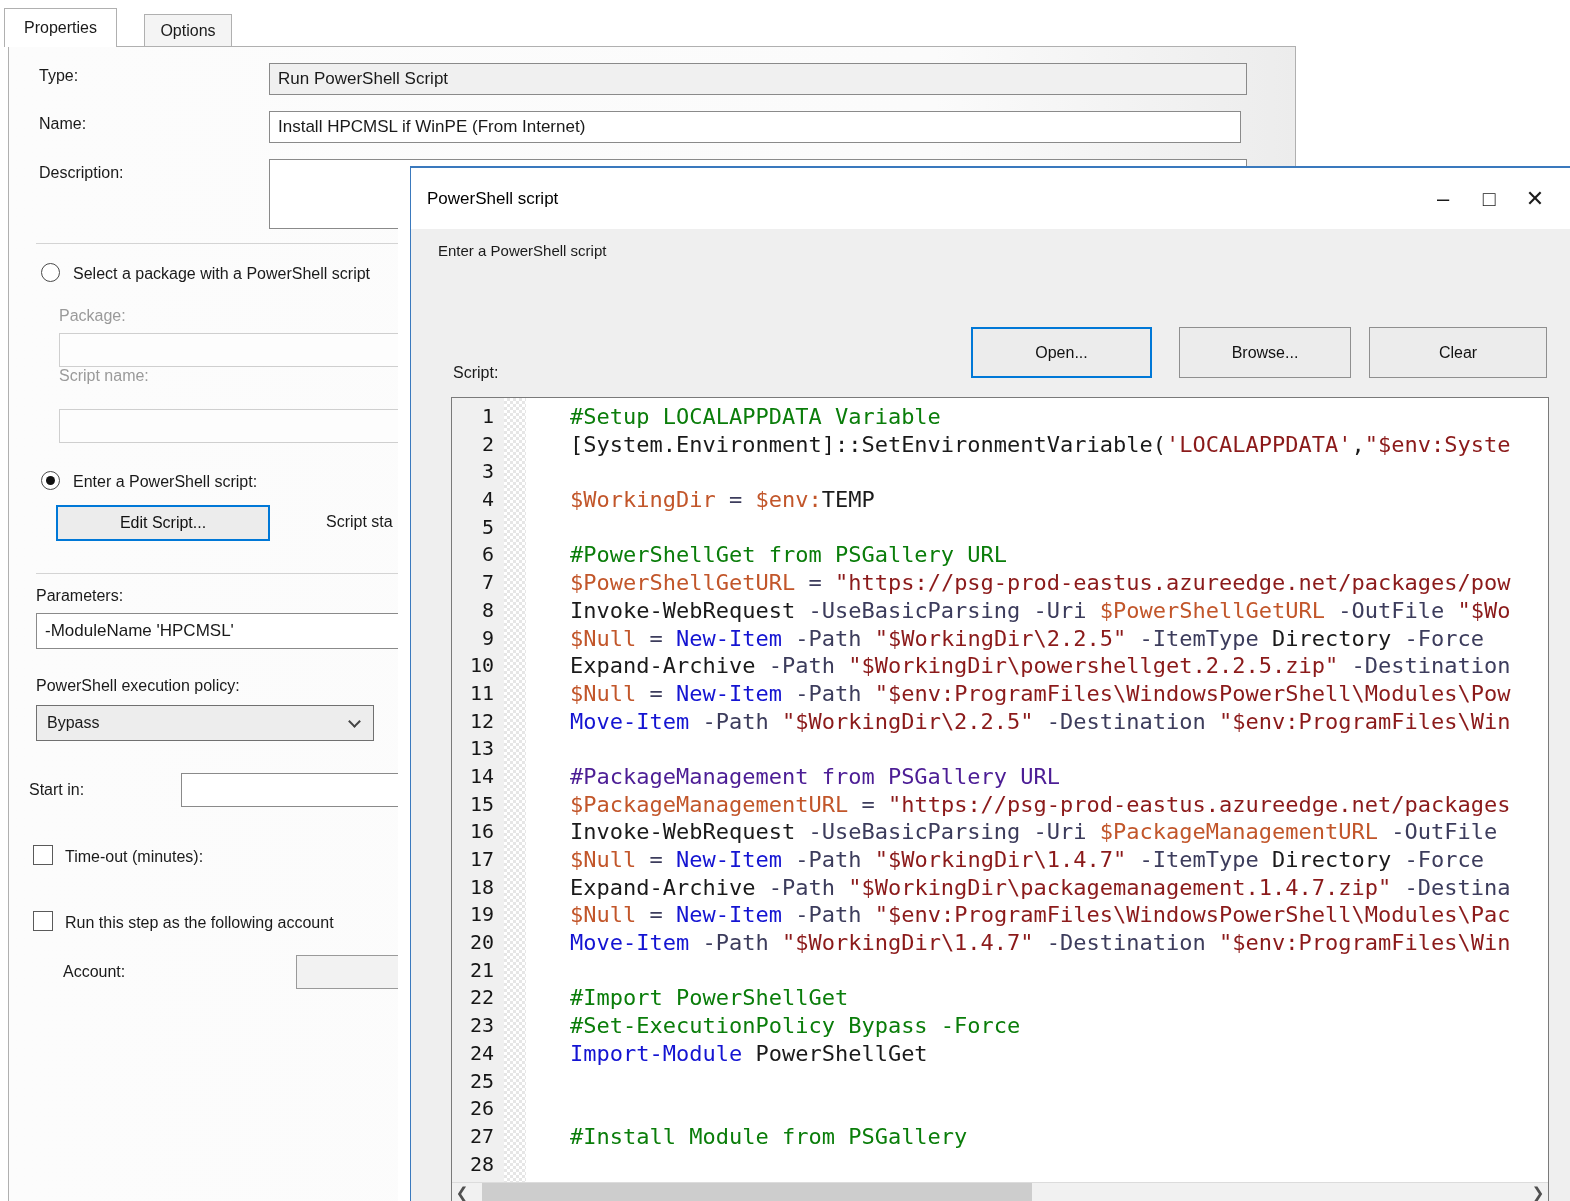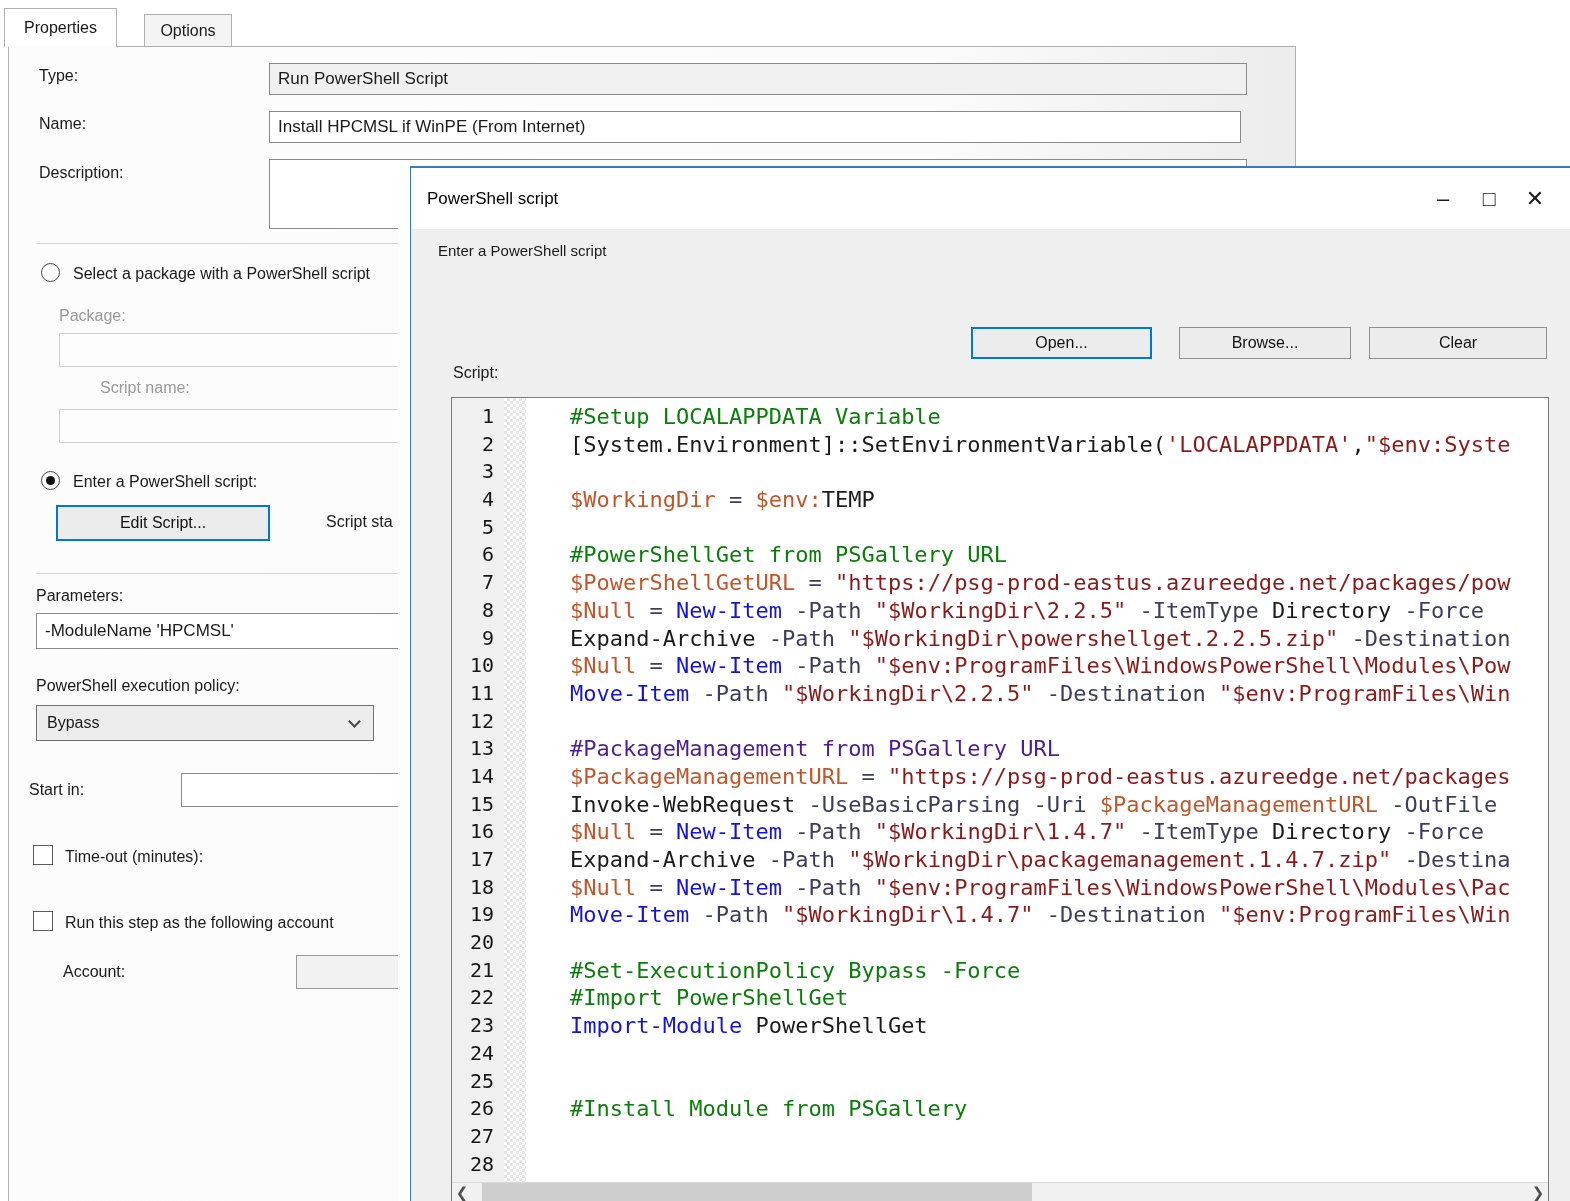--- a/index.html
+++ b/index.html
@@ -49,21 +49,21 @@
   #ps-dialog::before { content:""; position:absolute; left:-13px; top:-2px; width:12px; height:1037px;
                        background:#ffffff; }
   #ps-titlebar { position:absolute; left:0; top:0; width:100%; height:61px; background:#ffffff; }
   #ps-title { position:absolute; left:16px; top:0; height:61px; display:flex; align-items:center;
               font-size:17px; color:#000; }
   #win-controls { position:absolute; right:12px; top:0; height:61px; display:flex; align-items:center; }
   .winbtn { width:46px; height:46px; display:flex; align-items:center; justify-content:center;
             font-size:22px; font-weight:300; color:#1a1a1a; cursor:default; }
   .winbtn.max { font-size:21px; }
   #ps-prompt { position:absolute; left:27px; top:74px; font-size:15px; }
-  .psbtn { position:absolute; top:159px; height:32px; }
+  .psbtn { position:absolute; top:159px; height:51px; }
   #btn-open   { left:560px; width:181px; border:2px solid #0078d7; }
   #btn-browse { left:768px; width:172px; }
   #btn-clear  { left:958px; width:178px; }
   #script-label { position:absolute; left:42px; top:196px; font-size:16px; }
 
   
   #editor { position:absolute; left:40px; top:229px; width:1098px; height:806px;
             border:1px solid #7a7a7a; border-bottom:none; background:#ffffff; display:flex; flex-direction:column; }
   #ed-main { display:flex; flex:1; overflow:hidden; }
   #editor-gutter { width:52px; background:#f0f0f0; padding-top:5px; text-align:right;
@@ -107,21 +107,21 @@
       <textarea class="tb" style="left: 260px; top: 112px; width: 978px; height: 70px;"></textarea>
 
       <div class="divider" style="left:27px; top:196px; width:1234px;"></div>
 
       <div class="radio" style="left:32px; top:216px;"></div>
       <div class="lbl" style="left:64px; top:218px;">Select a package with a PowerShell script</div>
 
       <div class="lbl dim" style="left:50px; top:260px;">Package:</div>
       <input class="tb disabled" style="left: 50px; top: 286px; width: 1188px; height: 34px;" disabled="" value="">
 
-      <div class="lbl dim" style="left:50px; top:332px;margin-left:41px;">Script name:</div>
+      <div class="lbl dim" style="left:50px; top:320px;">Script name:</div>
       <input class="tb disabled" style="left: 50px; top: 362px; width: 1188px; height: 34px;" disabled="" value="">
 
       <div class="radio" style="left:32px; top:424px;">
         <span class="dot"></span>
       </div>
       <div class="lbl" style="left:64px; top:426px;">Enter a PowerShell script:</div>
 
       <div class="btn focused" style="left:47px; top:458px; width:214px; height:36px;">Edit Script...</div>
       <div class="lbl" style="left:317px; top:466px;">Script sta</div>
 
@@ -203,35 +203,36 @@
           </div>
         <div id="editor-hatch"></div>
         <div id="editor-code">
             <div class="cl"><span style="color: rgb(10, 125, 10);">#Setup LOCALAPPDATA Variable</span></div>
             <div class="cl"><span style="color: rgb(26, 26, 26);">[System.Environment]::SetEnvironmentVariable(</span><span style="color: rgb(139, 26, 26);">'LOCALAPPDATA'</span><span style="color: rgb(26, 26, 26);">,</span><span style="color: rgb(139, 26, 26);">"$env:Syste</span></div>
             <div class="cl"></div>
             <div class="cl"><span style="color: rgb(194, 86, 42);">$WorkingDir</span><span style="color: rgb(60, 60, 92);"> = </span><span style="color: rgb(194, 86, 42);">$env:</span><span style="color: rgb(26, 26, 26);">TEMP</span></div>
             <div class="cl"></div>
             <div class="cl"><span style="color: rgb(10, 125, 10);">#PowerShellGet from PSGallery URL</span></div>
             <div class="cl"><span style="color: rgb(194, 86, 42);">$PowerShellGetURL</span><span style="color: rgb(60, 60, 92);"> = </span><span style="color: rgb(139, 26, 26);">"https://psg-prod-eastus.azureedge.net/packages/pow</span></div>
+            <div class="cl"><span style="color: rgb(26, 26, 26);">Invoke-WebRequest</span><span style="color: rgb(60, 60, 92);"> -UseBasicParsing -Uri </span><span style="color: rgb(194, 86, 42);">$PowerShellGetURL</span><span style="color: rgb(60, 60, 92);"> -OutFile </span><span style="color: rgb(139, 26, 26);">"$Wo</span></div>
             <div class="cl"><span style="color: rgb(194, 86, 42);">$Null</span><span style="color: rgb(60, 60, 92);"> = </span><span style="color: rgb(20, 20, 210);">New-Item</span><span style="color: rgb(60, 60, 92);"> -Path </span><span style="color: rgb(139, 26, 26);">"$WorkingDir\2.2.5"</span><span style="color: rgb(60, 60, 92);"> -ItemType </span><span style="color: rgb(26, 26, 26);">Directory</span><span style="color: rgb(60, 60, 92);"> -Force</span></div>
             <div class="cl"><span style="color: rgb(26, 26, 26);">Expand-Archive</span><span style="color: rgb(60, 60, 92);"> -Path </span><span style="color: rgb(139, 26, 26);">"$WorkingDir\powershellget.2.2.5.zip"</span><span style="color: rgb(60, 60, 92);"> -Destination</span></div>
             <div class="cl"><span style="color: rgb(194, 86, 42);">$Null</span><span style="color: rgb(60, 60, 92);"> = </span><span style="color: rgb(20, 20, 210);">New-Item</span><span style="color: rgb(60, 60, 92);"> -Path </span><span style="color: rgb(139, 26, 26);">"$env:ProgramFiles\WindowsPowerShell\Modules\Pow</span></div>
             <div class="cl"><span style="color: rgb(20, 20, 210);">Move-Item</span><span style="color: rgb(60, 60, 92);"> -Path </span><span style="color: rgb(139, 26, 26);">"$WorkingDir\2.2.5"</span><span style="color: rgb(60, 60, 92);"> -Destination </span><span style="color: rgb(139, 26, 26);">"$env:ProgramFiles\Win</span></div>
             <div class="cl"></div>
             <div class="cl"><span style="color: #4c1d95;">#PackageManagement from PSGallery URL</span></div>
             <div class="cl"><span style="color: rgb(194, 86, 42);">$PackageManagementURL</span><span style="color: rgb(60, 60, 92);"> = </span><span style="color: rgb(139, 26, 26);">"https://psg-prod-eastus.azureedge.net/packages</span></div>
             <div class="cl"><span style="color: rgb(26, 26, 26);">Invoke-WebRequest</span><span style="color: rgb(60, 60, 92);"> -UseBasicParsing -Uri </span><span style="color: rgb(194, 86, 42);">$PackageManagementURL</span><span style="color: rgb(60, 60, 92);"> -OutFile </span></div>
             <div class="cl"><span style="color: rgb(194, 86, 42);">$Null</span><span style="color: rgb(60, 60, 92);"> = </span><span style="color: rgb(20, 20, 210);">New-Item</span><span style="color: rgb(60, 60, 92);"> -Path </span><span style="color: rgb(139, 26, 26);">"$WorkingDir\1.4.7"</span><span style="color: rgb(60, 60, 92);"> -ItemType </span><span style="color: rgb(26, 26, 26);">Directory</span><span style="color: rgb(60, 60, 92);"> -Force</span></div>
             <div class="cl"><span style="color: rgb(26, 26, 26);">Expand-Archive</span><span style="color: rgb(60, 60, 92);"> -Path </span><span style="color: rgb(139, 26, 26);">"$WorkingDir\packagemanagement.1.4.7.zip"</span><span style="color: rgb(60, 60, 92);"> -Destina</span></div>
             <div class="cl"><span style="color: rgb(194, 86, 42);">$Null</span><span style="color: rgb(60, 60, 92);"> = </span><span style="color: rgb(20, 20, 210);">New-Item</span><span style="color: rgb(60, 60, 92);"> -Path </span><span style="color: rgb(139, 26, 26);">"$env:ProgramFiles\WindowsPowerShell\Modules\Pac</span></div>
             <div class="cl"><span style="color: rgb(20, 20, 210);">Move-Item</span><span style="color: rgb(60, 60, 92);"> -Path </span><span style="color: rgb(139, 26, 26);">"$WorkingDir\1.4.7"</span><span style="color: rgb(60, 60, 92);"> -Destination </span><span style="color: rgb(139, 26, 26);">"$env:ProgramFiles\Win</span></div>
             <div class="cl"></div>
+            <div class="cl"><span style="color: rgb(10, 125, 10);">#Import PowerShellGet</span></div>
             <div class="cl"><span style="color: rgb(10, 125, 10);">#Set-ExecutionPolicy Bypass -Force</span></div>
-            <div class="cl"><span style="color: rgb(10, 125, 10);">#Import PowerShellGet</span></div>
             <div class="cl"><span style="color: rgb(20, 20, 210);">Import-Module</span><span style="color: rgb(26, 26, 26);"> PowerShellGet</span></div>
             <div class="cl"></div>
             <div class="cl"></div>
             <div class="cl"><span style="color: rgb(10, 125, 10);">#Install Module from PSGallery</span></div>
           </div>
       </div>
       <div id="hscroll">
         <div class="sb-arrow">❮</div>
         <div id="hscroll-track">
           <div id="hscroll-thumb"></div>

